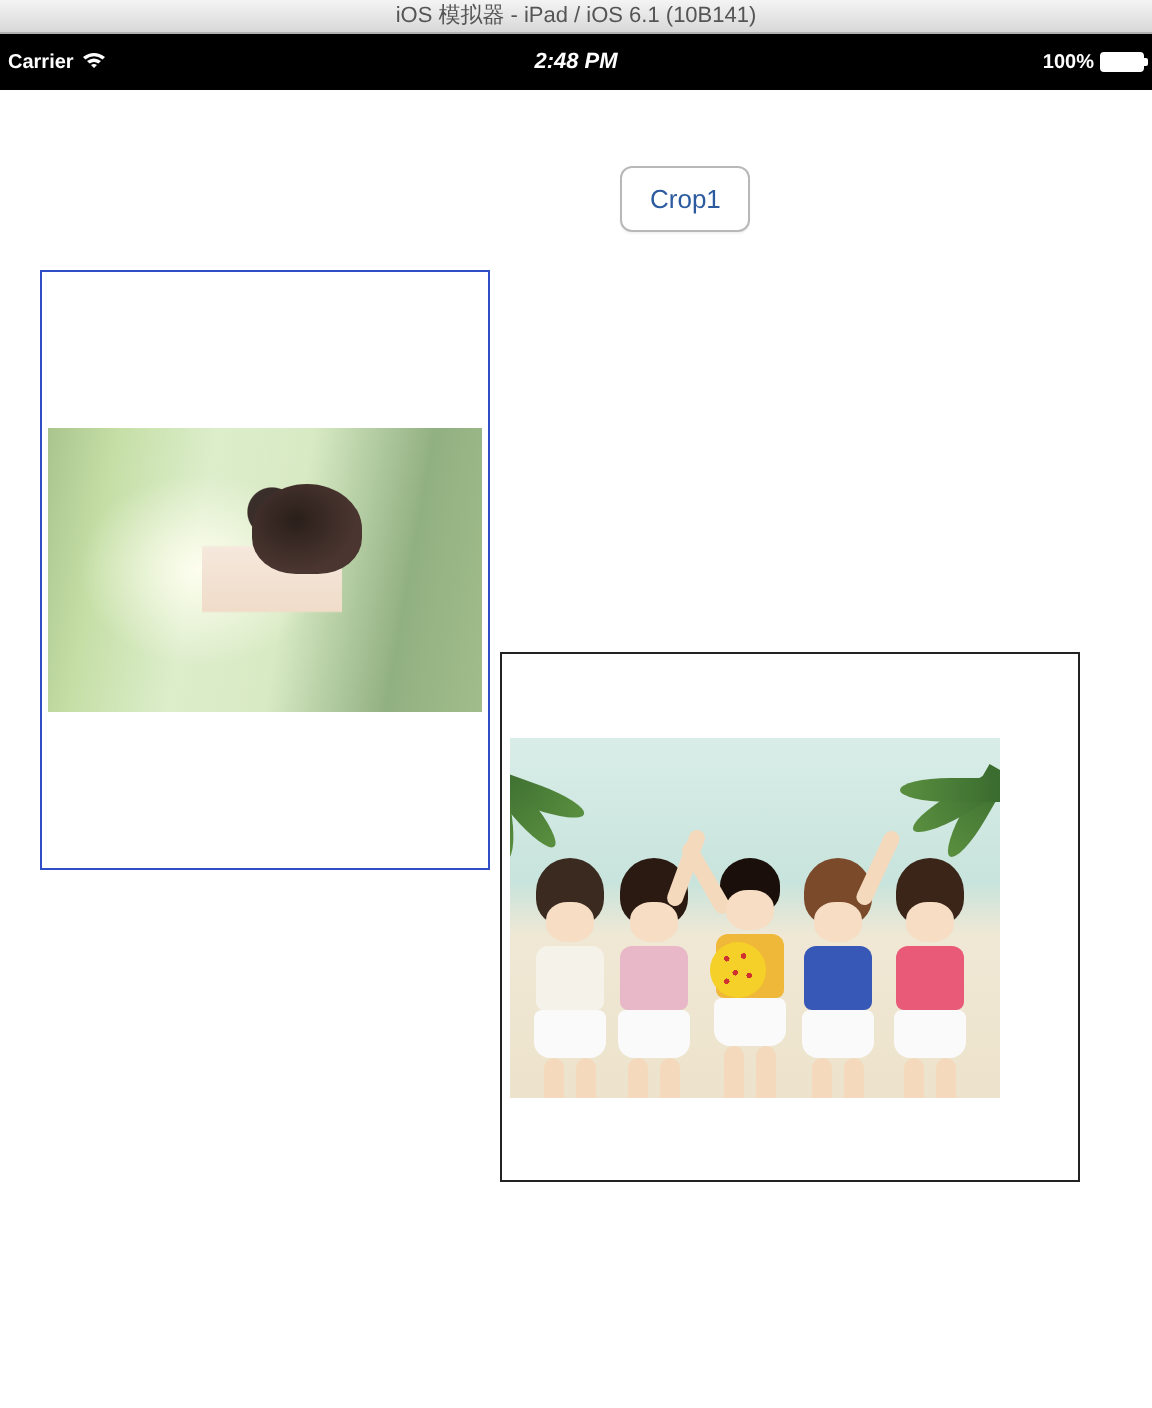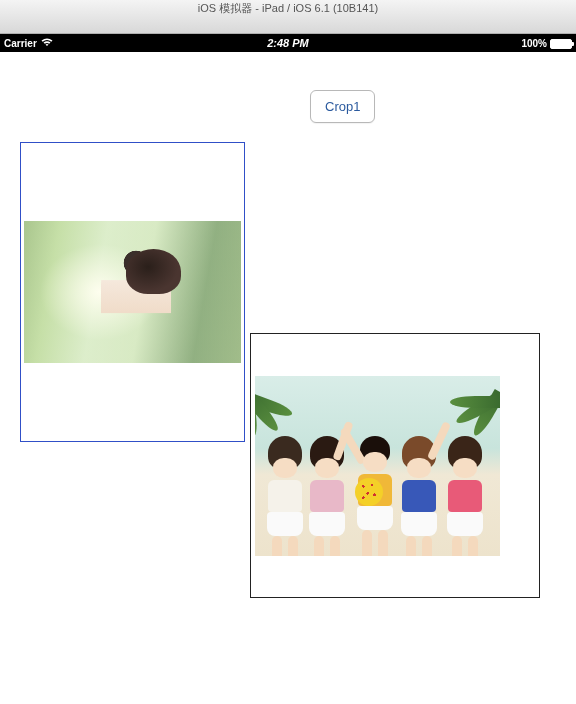--- a/index.html
+++ b/index.html
@@ -8,30 +8,30 @@
       box-sizing: border-box;
     }
     body {
       font-family: "Lucida Grande", Helvetica, Arial, sans-serif;
       background: #fff;
       width: 576px;
       height: 704px;
       overflow: hidden;
     }
     .window-titlebar {
-      height: 34px;
+      height: 17px;
       background: linear-gradient(to bottom, #f4f4f4, #d8d8d8);
       border-bottom: 1px solid #b0b0b0;
       text-align: center;
       font-size: 11px;
       color: #555;
       line-height: 17px;
     }
     .ios-statusbar {
-      height: 18px;
+      height: 28px;
       background: #000;
       color: #fff;
       display: flex;
       align-items: center;
       font-size: 10px;
       font-weight: bold;
       padding: 0 4px;
       position: relative;
     }
     .status-left {
@@ -42,21 +42,21 @@
     .status-center {
       position: absolute;
       left: 50%;
       transform: translateX(-50%);
       font-size: 11px;
       font-style: italic;
     }
     .status-right {
       margin-left: auto;
       display: flex;
-      align-items: flex-end;
+      align-items: flex-start;
       gap: 3px;
     }
     .wifi-icon {
       display: inline-block;
       font-size: 9px;
     }
     .battery-icon {
       display: inline-block;
       width: 22px;
       height: 10px;

